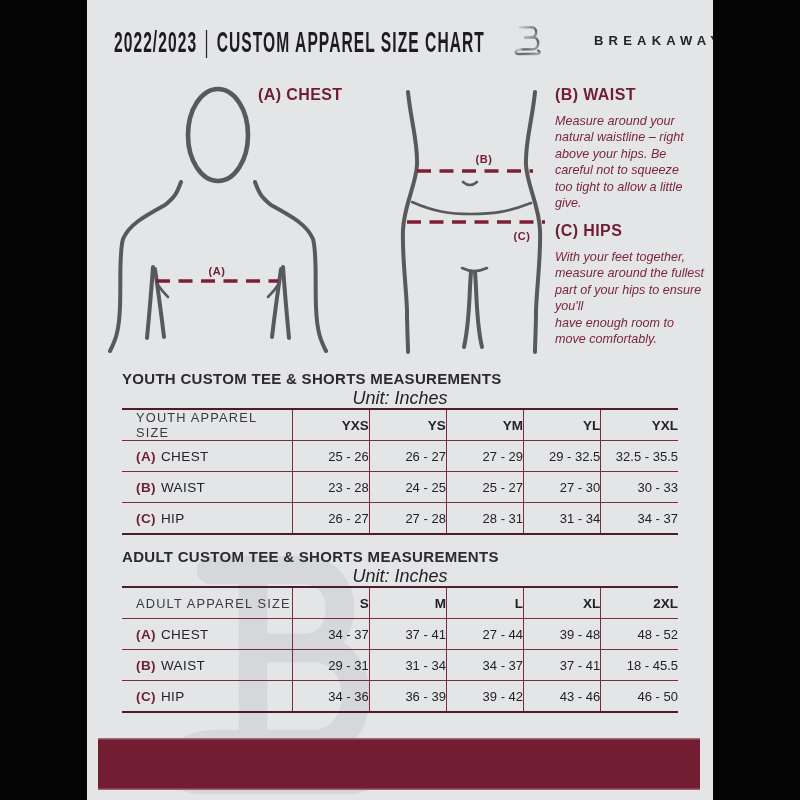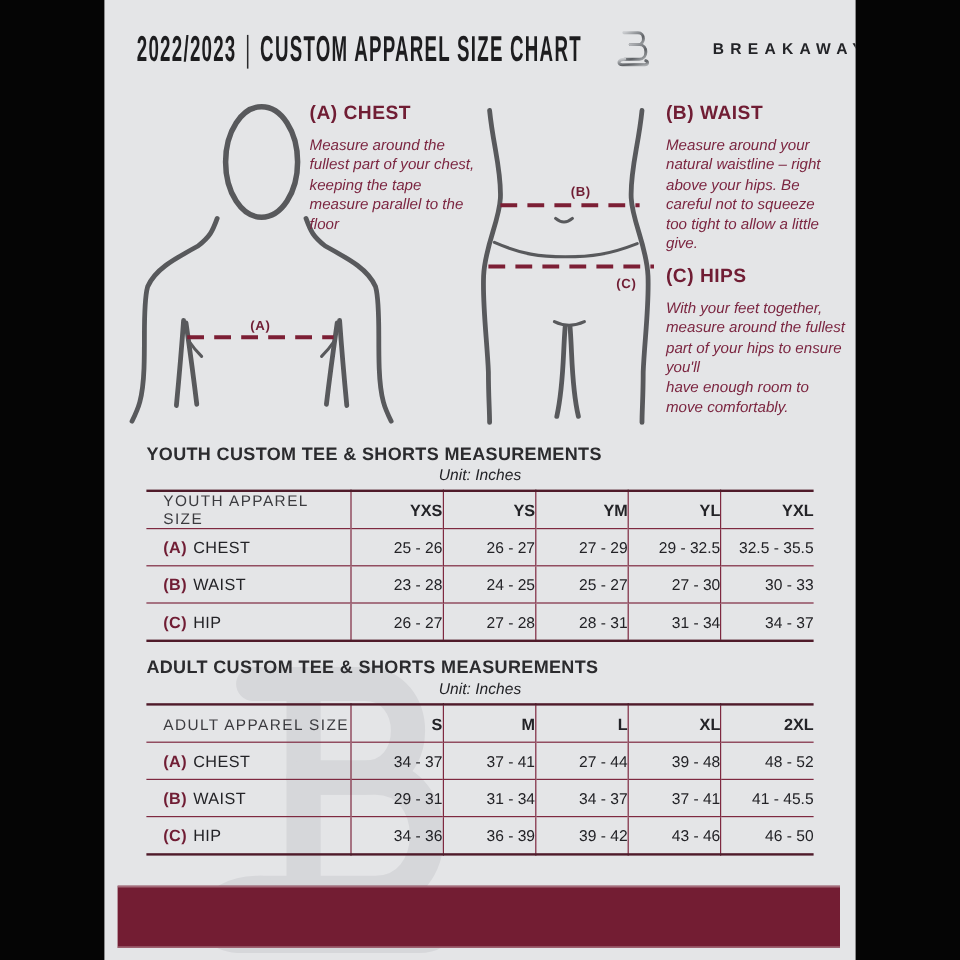--- a/index.html
+++ b/index.html
@@ -57,21 +57,21 @@
     white-space:pre-line;
   }
 
   
   .section-title {
     position:absolute; left:35px; width:556px; 
     font-size:15px; font-weight:700; color:#2b2b2e; letter-spacing:.3px;
   }
   .section-unit {
     position:absolute; left:35px; width:556px; text-align:center;
-    font-size:13px; font-style:italic; color:#232327;
+    font-size:18px; font-style:italic; color:#232327;
   }
 
   
   .size-table {
     position:absolute; left:35px; width:556px;
     border-collapse:collapse; table-layout:fixed;
     border-top:2.2px solid #4f1b2a; border-bottom:2.2px solid #4f1b2a;
   }
   .size-table col.label-col { width:170px; }
   .size-table th, .size-table td {
@@ -165,21 +165,20 @@
       <path class="outline" d="M71 182 C69 205 70 230 64 257"></path>
       <path class="outline" d="M75 182 C77 205 76 232 82 257"></path>
       <line class="dash" x1="17" y1="81" x2="133" y2="81"></line>
       <text class="marker" x="84" y="73" text-anchor="middle">(B)</text>
       <line class="dash" x1="7" y1="132" x2="145" y2="132"></line>
       <text class="marker" x="122" y="150" text-anchor="middle">(C)</text>
     </svg>
 
     <div class="guide-block" style="left:171px; top:86px; width:142px;">
       <p class="guide-heading">(A) CHEST</p>
-      <div class="guide-text">Measure around the fullest part of your chest, keeping the tape measure parallel to the floor</div>
     </div>
     <div class="guide-block" style="left:468px; top:86px; width:142px;">
       <p class="guide-heading">(B) WAIST</p>
       <div class="guide-text">Measure around your natural waistline – right above your hips. Be careful not to squeeze too tight to allow a little give.</div>
     </div>
     <div class="guide-block" style="left:468px; top:222px; width:150px;">
       <p class="guide-heading">(C) HIPS</p>
       <div class="guide-text">With your feet together, measure around the fullest part of your hips to ensure you'll
 have enough room to move comfortably.</div>
     </div>
@@ -262,21 +261,21 @@
           <td>27 - 44</td>
           <td>39 - 48</td>
           <td>48 - 52</td>
         </tr>
         <tr>
           <td class="rowlabel"><span class="pfx">(B)</span><span>WAIST</span></td>
           <td>29 - 31</td>
           <td>31 - 34</td>
           <td>34 - 37</td>
           <td>37 - 41</td>
-          <td>41 - 45.5</td>
+          <td>18 - 45.5</td>
         </tr>
         <tr>
           <td class="rowlabel"><span class="pfx">(C)</span><span>HIP</span></td>
           <td>34 - 36</td>
           <td>36 - 39</td>
           <td>39 - 42</td>
           <td>43 - 46</td>
           <td>46 - 50</td>
         </tr>
       </tbody>

